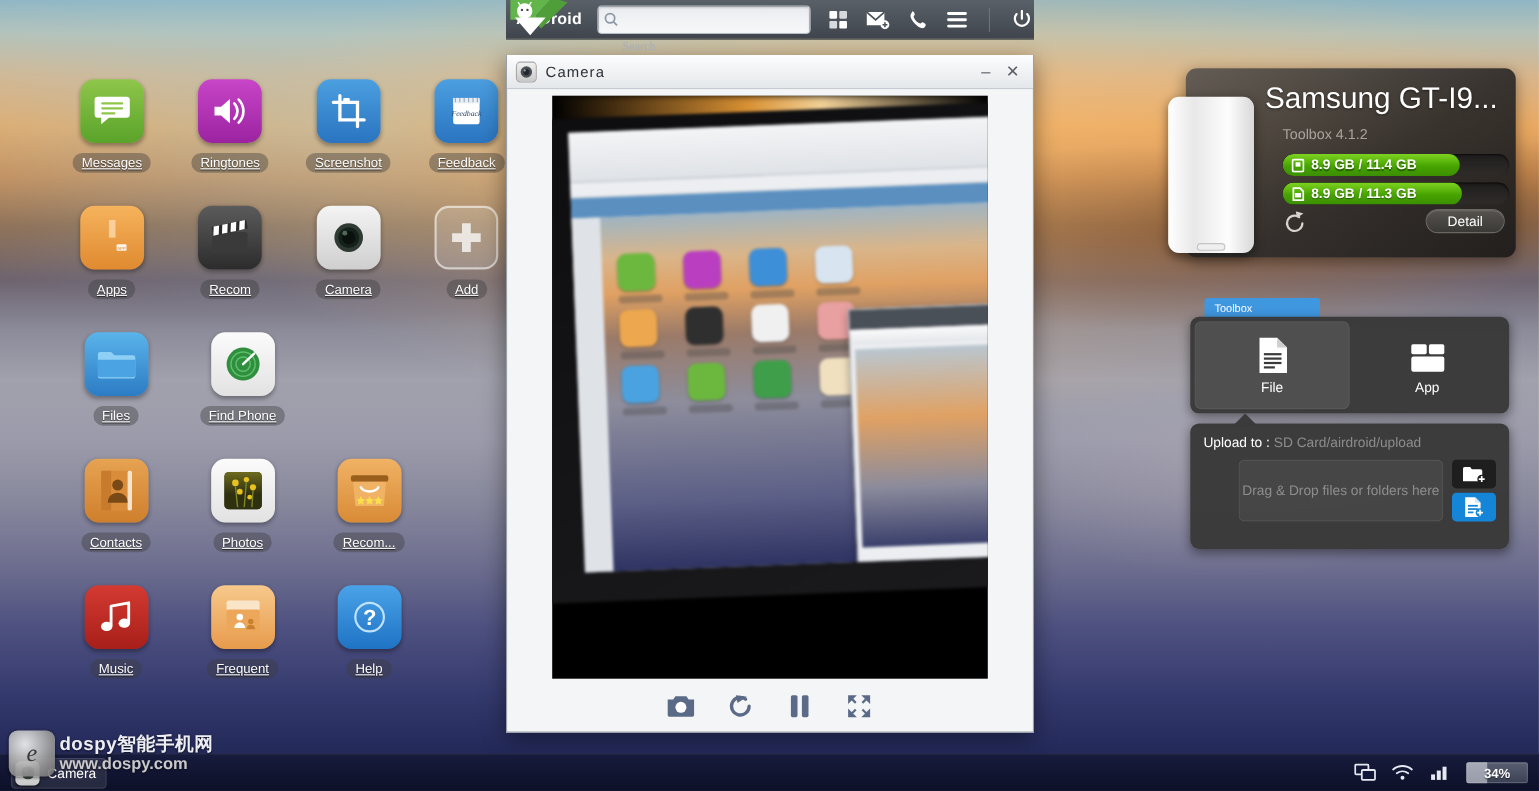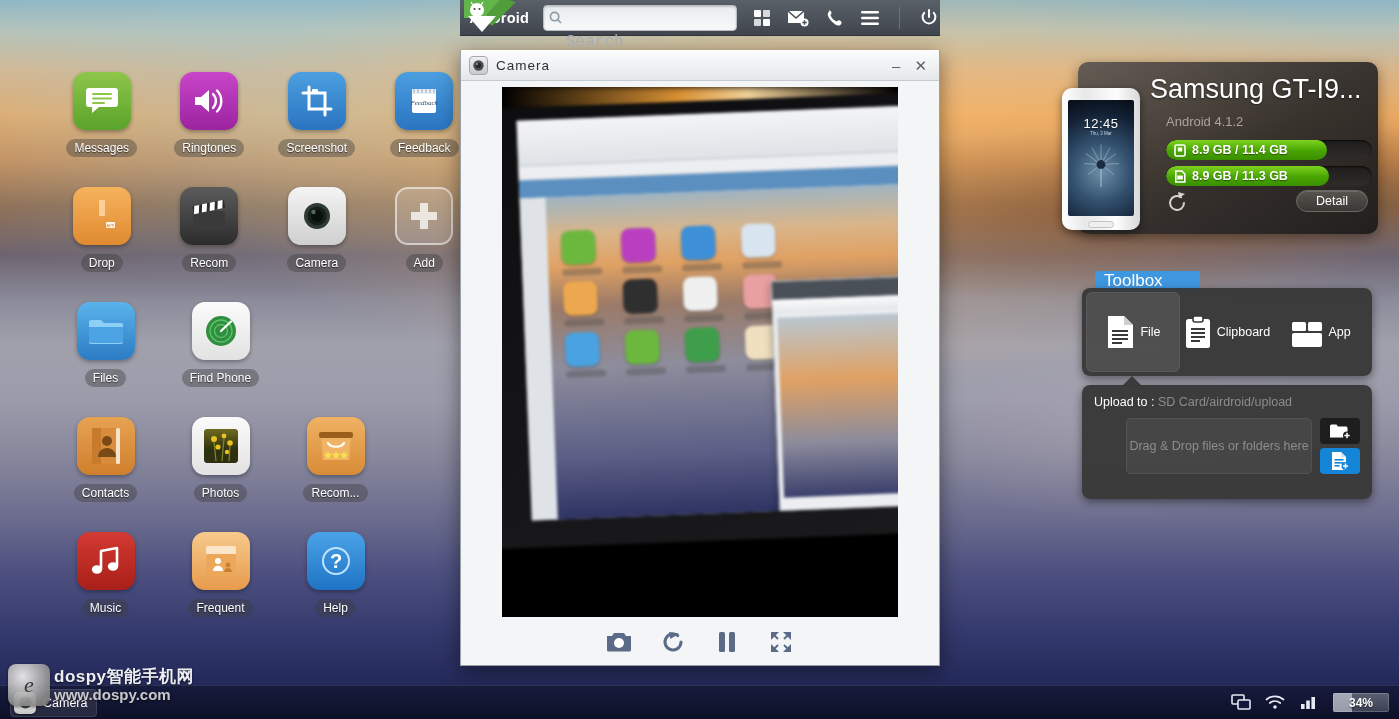--- a/index.html
+++ b/index.html
@@ -45,42 +45,42 @@
   }
   .search-box {
     margin-left: 14px; width: 204px; height: 26px; border-radius: 4px;
     background: linear-gradient(to bottom,#e9ecef,#f7f8fa);
     border: 1px solid #b8bec6; display:flex; align-items:center;
     box-shadow: inset 0 1px 2px rgba(0,0,0,.18);
   }
   .search-icon { width: 22px; text-align:center; }
   .search-icon svg { display:block; margin:0 auto; }
   .search-input {
-    border:0; outline:0; background:transparent; font-size:16px;
-    color:#555; width: 170px; font-family:Liberation Mono, monospace;margin-top:48px;
+    border:0; outline:0; background:transparent; font-size:11px;
+    color:#555; width: 170px; font-family:Liberation Serif, serif;margin-top:48px;
   }
   .search-input::placeholder { color:#a7adb5; }
   .hdr-icons { display:flex; align-items:center; margin-left: 14px; gap: 14px; }
   .hdr-icon { width: 22px; height:22px; display:flex; align-items:center; justify-content:center; cursor:pointer; }
   .hdr-sep { width:1px; height:22px; background:#6c727a; margin:0 4px; }
 
   
   .desk { position:absolute; left: 48px; top: 72px; width: 430px; z-index: 5; }
   .icon-row { display:flex; gap: 0; }
   .icon-cell { width: 115px; height: 115px; text-align:center; cursor:pointer; }
   .icon-art {
     width: 58px; height: 58px; margin: 0 auto 9px; border-radius: 13px;
     position: relative; box-shadow: 0 2px 4px rgba(0,0,0,.32);
     display:flex; align-items:center; justify-content:center;
   }
   .icon-label {
     display:inline-block; font-size: 12px; color:#fff; padding: 2px 8px;
     border-radius: 9px; background: rgba(60,60,60,.40);
     text-shadow: 0 1px 1px rgba(0,0,0,.6); white-space: nowrap;
-    max-width: 105px; overflow:hidden; text-overflow: ellipsis;
+    max-width: 105px; overflow:hidden; text-overflow: ellipsis; text-decoration: underline;
   }
 
   
   .ic-messages { background: linear-gradient(to bottom,#8ec64a,#5aa32a); }
   .ic-ringtones{ background: linear-gradient(to bottom,#c845c8,#9b23a0); }
   .ic-screenshot{background: linear-gradient(to bottom,#4b9fe0,#2a74c0); }
   .ic-feedback { background: linear-gradient(to bottom,#4b9fe0,#2a74c0); }
   .ic-apps     { background: linear-gradient(to bottom,#f5b35c,#e08a30); }
   .ic-videos   { background: linear-gradient(to bottom,#5b5b5b,#2c2c2c); }
   .ic-camera   { background: linear-gradient(to bottom,#f4f4f4,#cfcfcf); }
@@ -212,31 +212,31 @@
     position:absolute; right:10px; top:128px; width:72px; height:22px; border-radius:11px;
     background: linear-gradient(to bottom,#57544f,#3b3936);
     border:1px solid #6a6660; color:#fff; font-size:12.5px;
     display:flex; align-items:center; justify-content:center; cursor:pointer;
     box-shadow: inset 0 1px 0 rgba(255,255,255,.14);
   }
 
   
   .toolbox-tab {
     position:absolute; left:1095px; top:271px; width:105px; height:20px;
-    background:#3f97e0; color:#fff; font-size:17px;
+    background:#3f97e0; color:#fff; font-size:10px;
     display:flex; align-items:center; padding-left:9px; z-index:18;
     border-radius:3px 3px 0 0;
   }
   .toolbox-panel {
     position:absolute; left:1082px; top:288px; width:290px; height:88px;
     border-radius:8px; background: rgba(56,56,56,.96);
     box-shadow: 0 3px 10px rgba(0,0,0,.45); z-index:19; display:flex; padding:4px;
   }
   .tool {
-    flex:1; display:flex; flex-direction:row; align-items:center; justify-content:center;
+    flex:1; display:flex; flex-direction:column; align-items:center; justify-content:center;
     gap:5px; border-radius:6px; cursor:pointer; color:#fff;
   }
   .tool.active { background: rgba(255,255,255,.10); box-shadow: inset 0 0 0 1px rgba(255,255,255,.06); }
   .tool-lbl { font-size:12.5px; color:#fff; }
   .tool-ico { height:34px; display:flex; align-items:flex-end; }
 
   .caret {
     position:absolute; left:1122px; top:376px; width:0;height:0;
     border-left:10px solid transparent; border-right:10px solid transparent;
     border-bottom:10px solid rgba(56,56,56,.96); z-index:19;
@@ -438,21 +438,21 @@
 
     <div class="icon-row">
       <div class="icon-cell">
         <div class="icon-art ic-apps">
           <svg width="40" height="40" viewBox="0 0 40 40">
             <rect x="17" y="4" width="6" height="16" fill="#fbd6a8" opacity=".85"></rect>
             <rect x="24" y="26" width="9" height="6" rx="1" fill="#ffffff" opacity=".9"></rect>
             <text x="28.5" y="31" font-size="4" fill="#d98b2c" text-anchor="middle">APP</text>
           </svg>
         </div>
-        <span class="icon-label">Drop</span>
+        <span class="icon-label">Apps</span>
       </div>
 
       <div class="icon-cell">
         <div class="icon-art ic-videos">
           <svg width="40" height="36" viewBox="0 0 40 36">
             <rect x="4" y="13" width="32" height="19" rx="2" fill="#3a3a3a"></rect>
             <g transform="rotate(-12 20 10)">
               <rect x="4" y="5" width="32" height="8" fill="#2b2b2b"></rect>
               <g fill="#ffffff">
                 <polygon points="6,5 11,5 9,13 4,13"></polygon>
@@ -731,44 +731,25 @@
                 <line x1="19" y1="19" x2="14" y2="14"></line>
             </g>
           </svg>
         </span>
       </div>
     </div>
   </div>
 
   <div class="device-panel">
     <div class="phone-mock">
-      <div class="phone-screen">
-        <div class="phone-time">12:45</div>
-        <div class="phone-date">Thu, 3 Mar</div>
-        <svg class="dandelion" viewBox="0 0 46 46">
-          <g stroke="#cfe0ee" stroke-width=".5" opacity=".85">
-            <line x1="23" y1="23" x2="8" y2="12"></line>
-              <line x1="23" y1="23" x2="14" y2="6"></line>
-            <line x1="23" y1="23" x2="23" y2="3"></line>
-              <line x1="23" y1="23" x2="32" y2="6"></line>
-            <line x1="23" y1="23" x2="38" y2="12"></line>
-              <line x1="23" y1="23" x2="41" y2="22"></line>
-            <line x1="23" y1="23" x2="6" y2="22"></line>
-              <line x1="23" y1="23" x2="10" y2="33"></line>
-            <line x1="23" y1="23" x2="36" y2="33"></line>
-          </g>
-          <circle cx="23" cy="23" r="4.5" fill="#1b2d42"></circle>
-          <line x1="23" y1="27" x2="23" y2="46" stroke="#a9c0d4" stroke-width="1"></line>
-        </svg>
-      </div>
       <div class="phone-home"></div>
     </div>
 
     <div class="dev-title">Samsung GT-I9...</div>
-    <div class="dev-os">Android 4.1.2</div>
+    <div class="dev-os">Toolbox 4.1.2</div>
 
     <div class="bar b1">
       <div class="bar-fill" id="fill0" style="width: 78%;">
         <svg width="12" height="13" viewBox="0 0 12 13">
           <rect x="1" y="1" width="10" height="11" rx="1.5" fill="none" stroke="#ffffff" stroke-width="1.6"></rect>
           <rect x="3.8" y="3.5" width="4.4" height="4" fill="#ffffff"></rect>
         </svg>
         <span class="bar-txt">8.9 GB / 11.4 GB</span>
       </div>
     </div>
@@ -806,35 +787,20 @@
               <rect x="7" y="19" width="16" height="2"></rect>
             <rect x="7" y="23" width="16" height="2"></rect>
               <rect x="7" y="27" width="10" height="2"></rect>
           </g>
         </svg>
       </span>
       <span class="tool-lbl">File</span>
     </div>
 
 
-    <div class="tool">
-      <span class="tool-ico">
-        <svg width="28" height="34" viewBox="0 0 28 34">
-          <rect x="2" y="4" width="24" height="29" rx="2.5" fill="#ffffff"></rect>
-          <rect x="9" y="1" width="10" height="6" rx="2" fill="#ffffff" stroke="#3a3a3a" stroke-width="1.6"></rect>
-          <g fill="#3a3a3a">
-            <rect x="7" y="13" width="14" height="2"></rect>
-              <rect x="7" y="17" width="14" height="2"></rect>
-            <rect x="7" y="21" width="14" height="2"></rect>
-              <rect x="7" y="25" width="9" height="2"></rect>
-          </g>
-        </svg>
-      </span>
-      <span class="tool-lbl">Clipboard</span>
-    </div>
 
     <div class="tool">
       <span class="tool-ico">
         <svg width="32" height="28" viewBox="0 0 32 28">
           <rect x="1" y="1" width="14" height="9" rx="1.5" fill="#ffffff"></rect>
           <rect x="17" y="1" width="14" height="9" rx="1.5" fill="#ffffff"></rect>
           <rect x="1" y="12" width="30" height="14" rx="2" fill="#ffffff"></rect>
         </svg>
       </span>
       <span class="tool-lbl">App</span>

